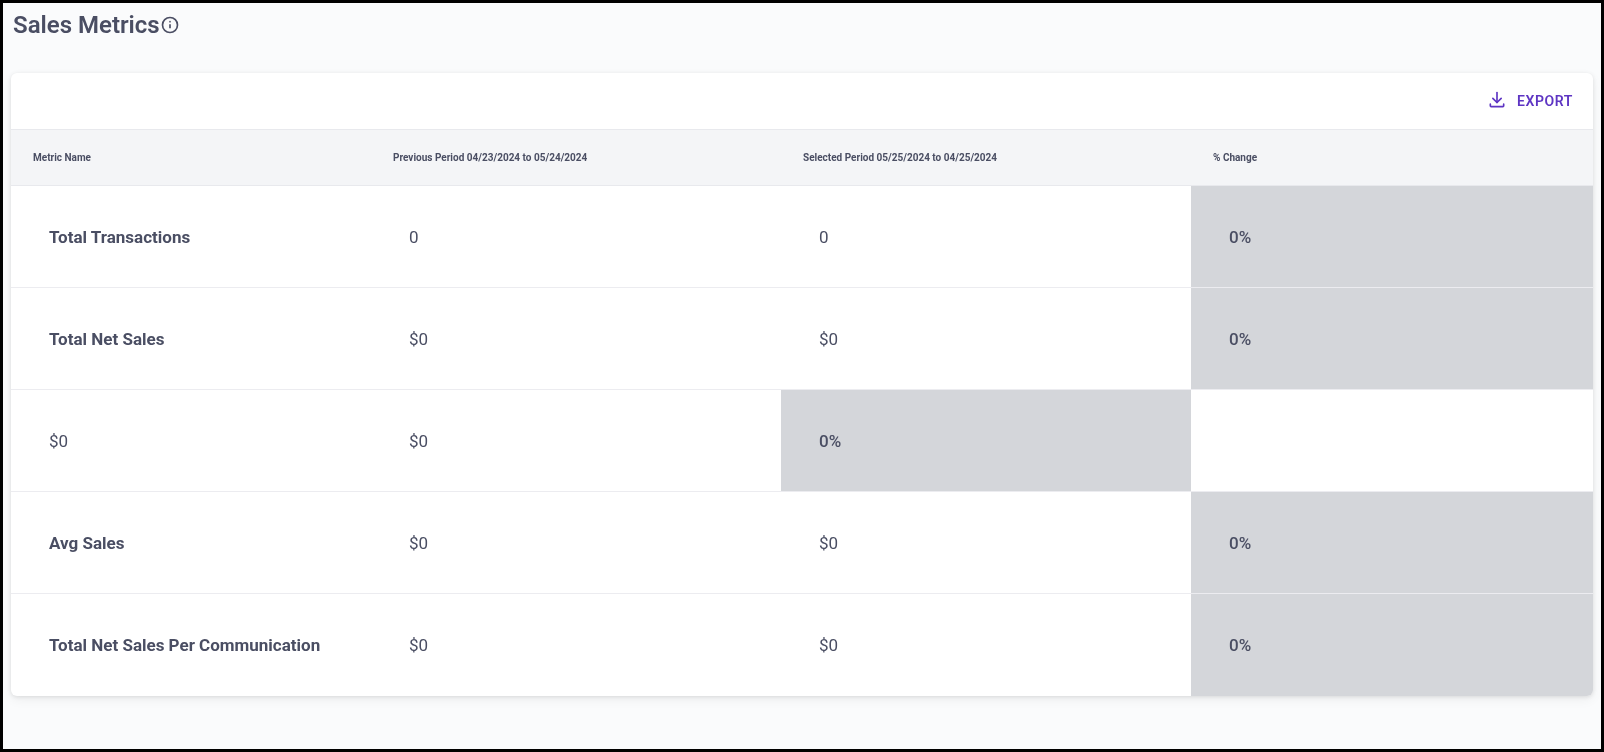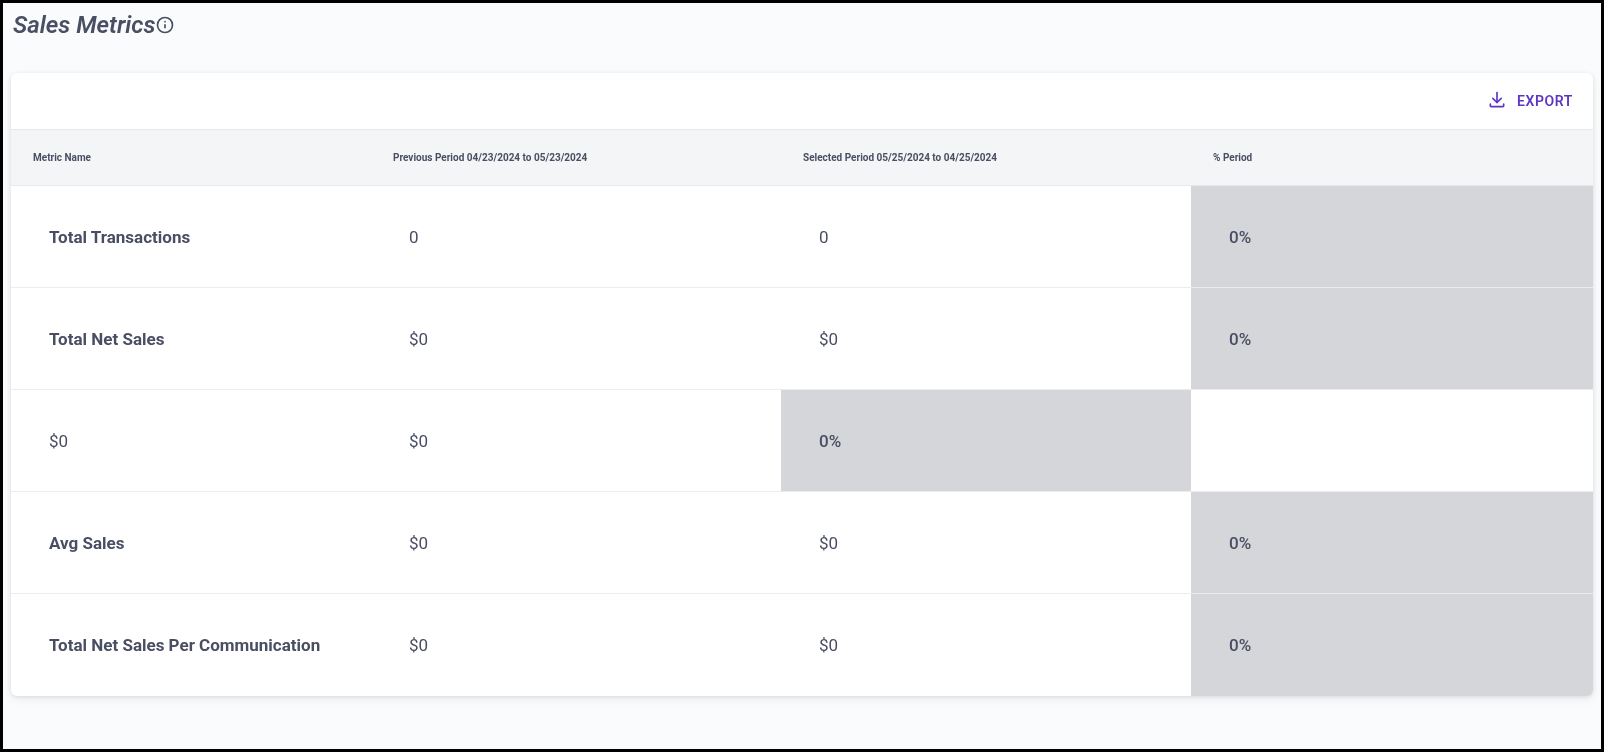--- a/index.html
+++ b/index.html
@@ -20,21 +20,20 @@
     padding: 6px 8px 10px 8px;
   }
   .page-heading {
     display: flex;
     align-items: center;
     gap: 0;
     font-size: 24px;
     font-weight: 600;
     color: #4a4e63;
     margin: 2px 0 14px 2px;
-    font-style: italic;
   }
   .info-icon {
     width: 20px;
     height: 20px;
     display: inline-flex;
     align-items: center;
     justify-content: center;
   }
   .info-icon svg {
     width: 20px;
@@ -141,23 +140,23 @@
             <path d="M7 10l5 5 5-5"></path>
             <path d="M4 17v2a1 1 0 0 0 1 1h14a1 1 0 0 0 1-1v-2"></path>
           </svg>
         </span>
         <span>EXPORT</span>
       </button>
     </div>
 
     <div class="table-header">
       <div class="th-cell">Metric Name</div>
-      <div class="th-cell">Previous Period 04/23/2024 to 05/23/2024</div>
+      <div class="th-cell">Previous Period 04/23/2024 to 05/24/2024</div>
       <div class="th-cell">Selected Period 05/25/2024 to 04/25/2024</div>
-      <div class="th-cell">% Period</div>
+      <div class="th-cell">% Change</div>
     </div>
 
     <div class="table-body" id="table-body">
 
     <div class="table-row">
           <div class="td-cell name">Total Transactions</div>
           <div class="td-cell">0</div>
           <div class="td-cell">0</div>
           <div class="td-cell change">0%</div>
         </div>

